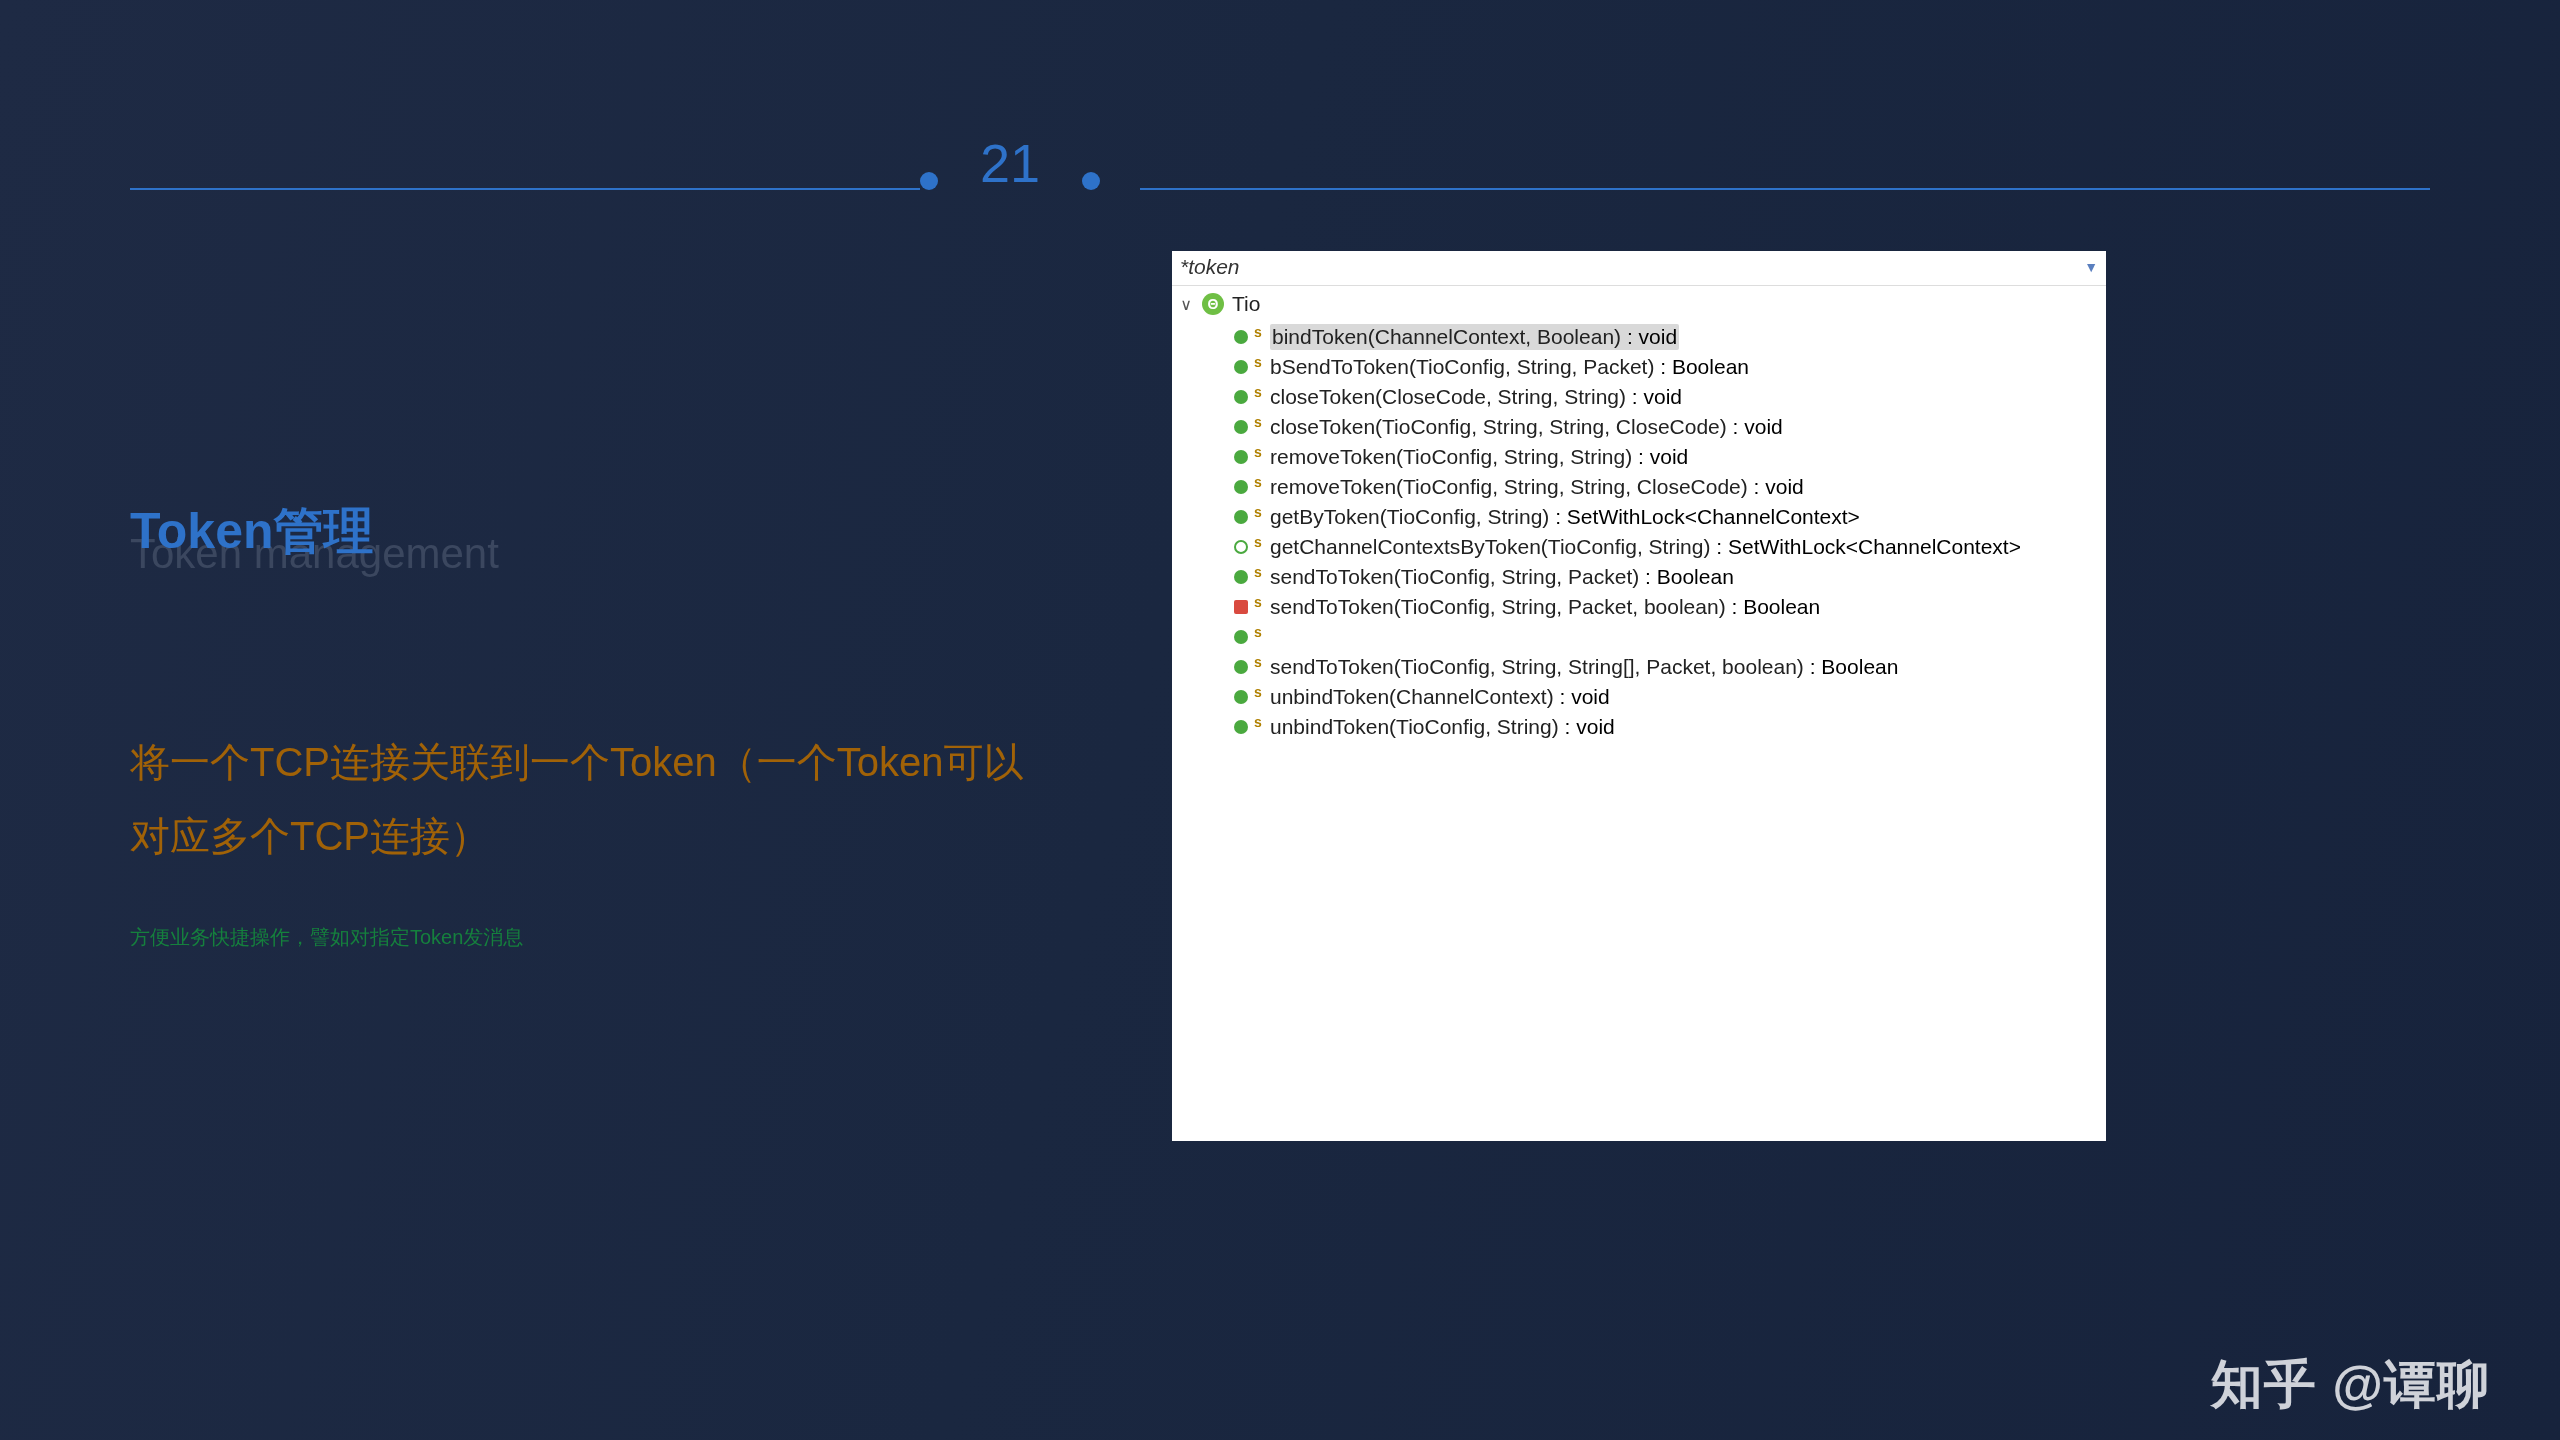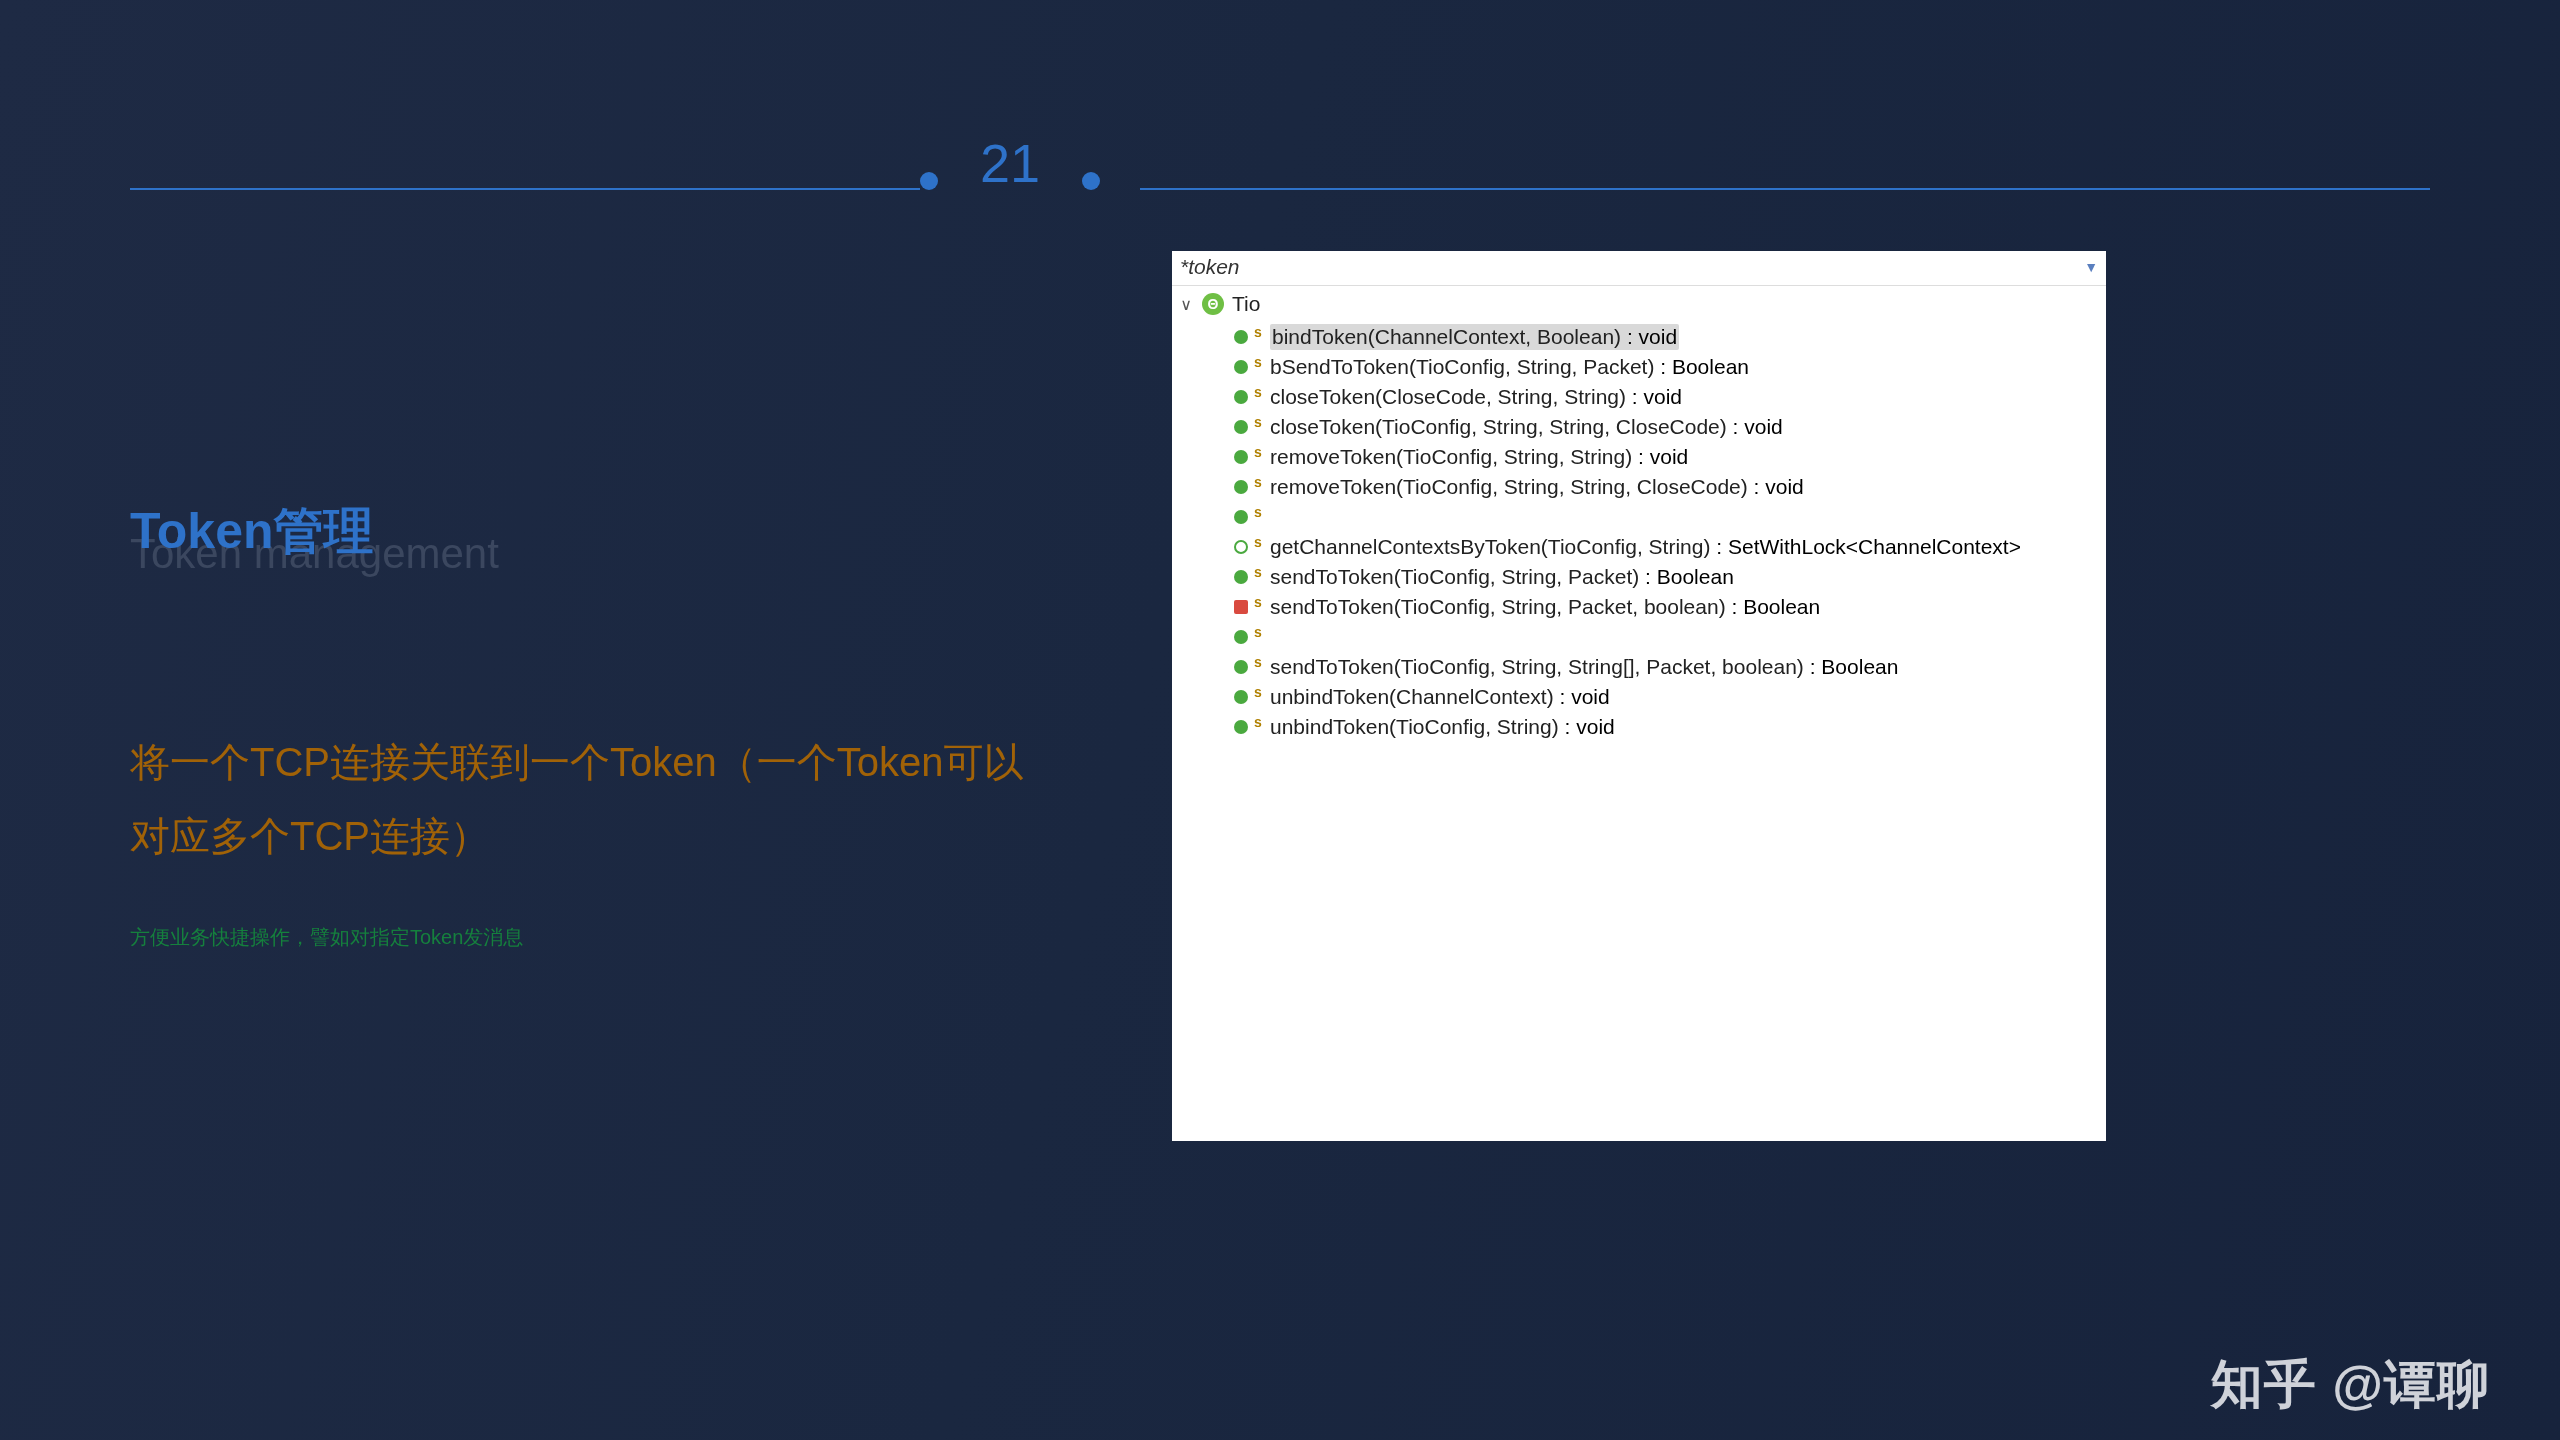--- a/index.html
+++ b/index.html
@@ -270,20 +270,21 @@
           <span class="method-text"><span class="sig">removeToken(TioConfig, String, String)</span><span class="ret"> : void</span></span>
         </div>
         <div class="method-row">
           <span class="m-icon"></span>
           <span class="s-badge">s</span>
           <span class="method-text"><span class="sig">removeToken(TioConfig, String, String, CloseCode)</span><span class="ret"> : void</span></span>
         </div>
         <div class="method-row">
           <span class="m-icon"></span>
           <span class="s-badge">s</span>
+          <span class="method-text"><span class="sig">getByToken(TioConfig, String)</span><span class="ret"> : SetWithLock&lt;ChannelContext&gt;</span></span>
         </div>
         <div class="method-row">
           <span class="m-icon constr"></span>
           <span class="s-badge">s</span>
           <span class="method-text"><span class="sig">getChannelContextsByToken(TioConfig, String)</span><span class="ret"> : SetWithLock&lt;ChannelContext&gt;</span></span>
         </div>
         <div class="method-row">
           <span class="m-icon"></span>
           <span class="s-badge">s</span>
           <span class="method-text"><span class="sig">sendToToken(TioConfig, String, Packet)</span><span class="ret"> : Boolean</span></span>

